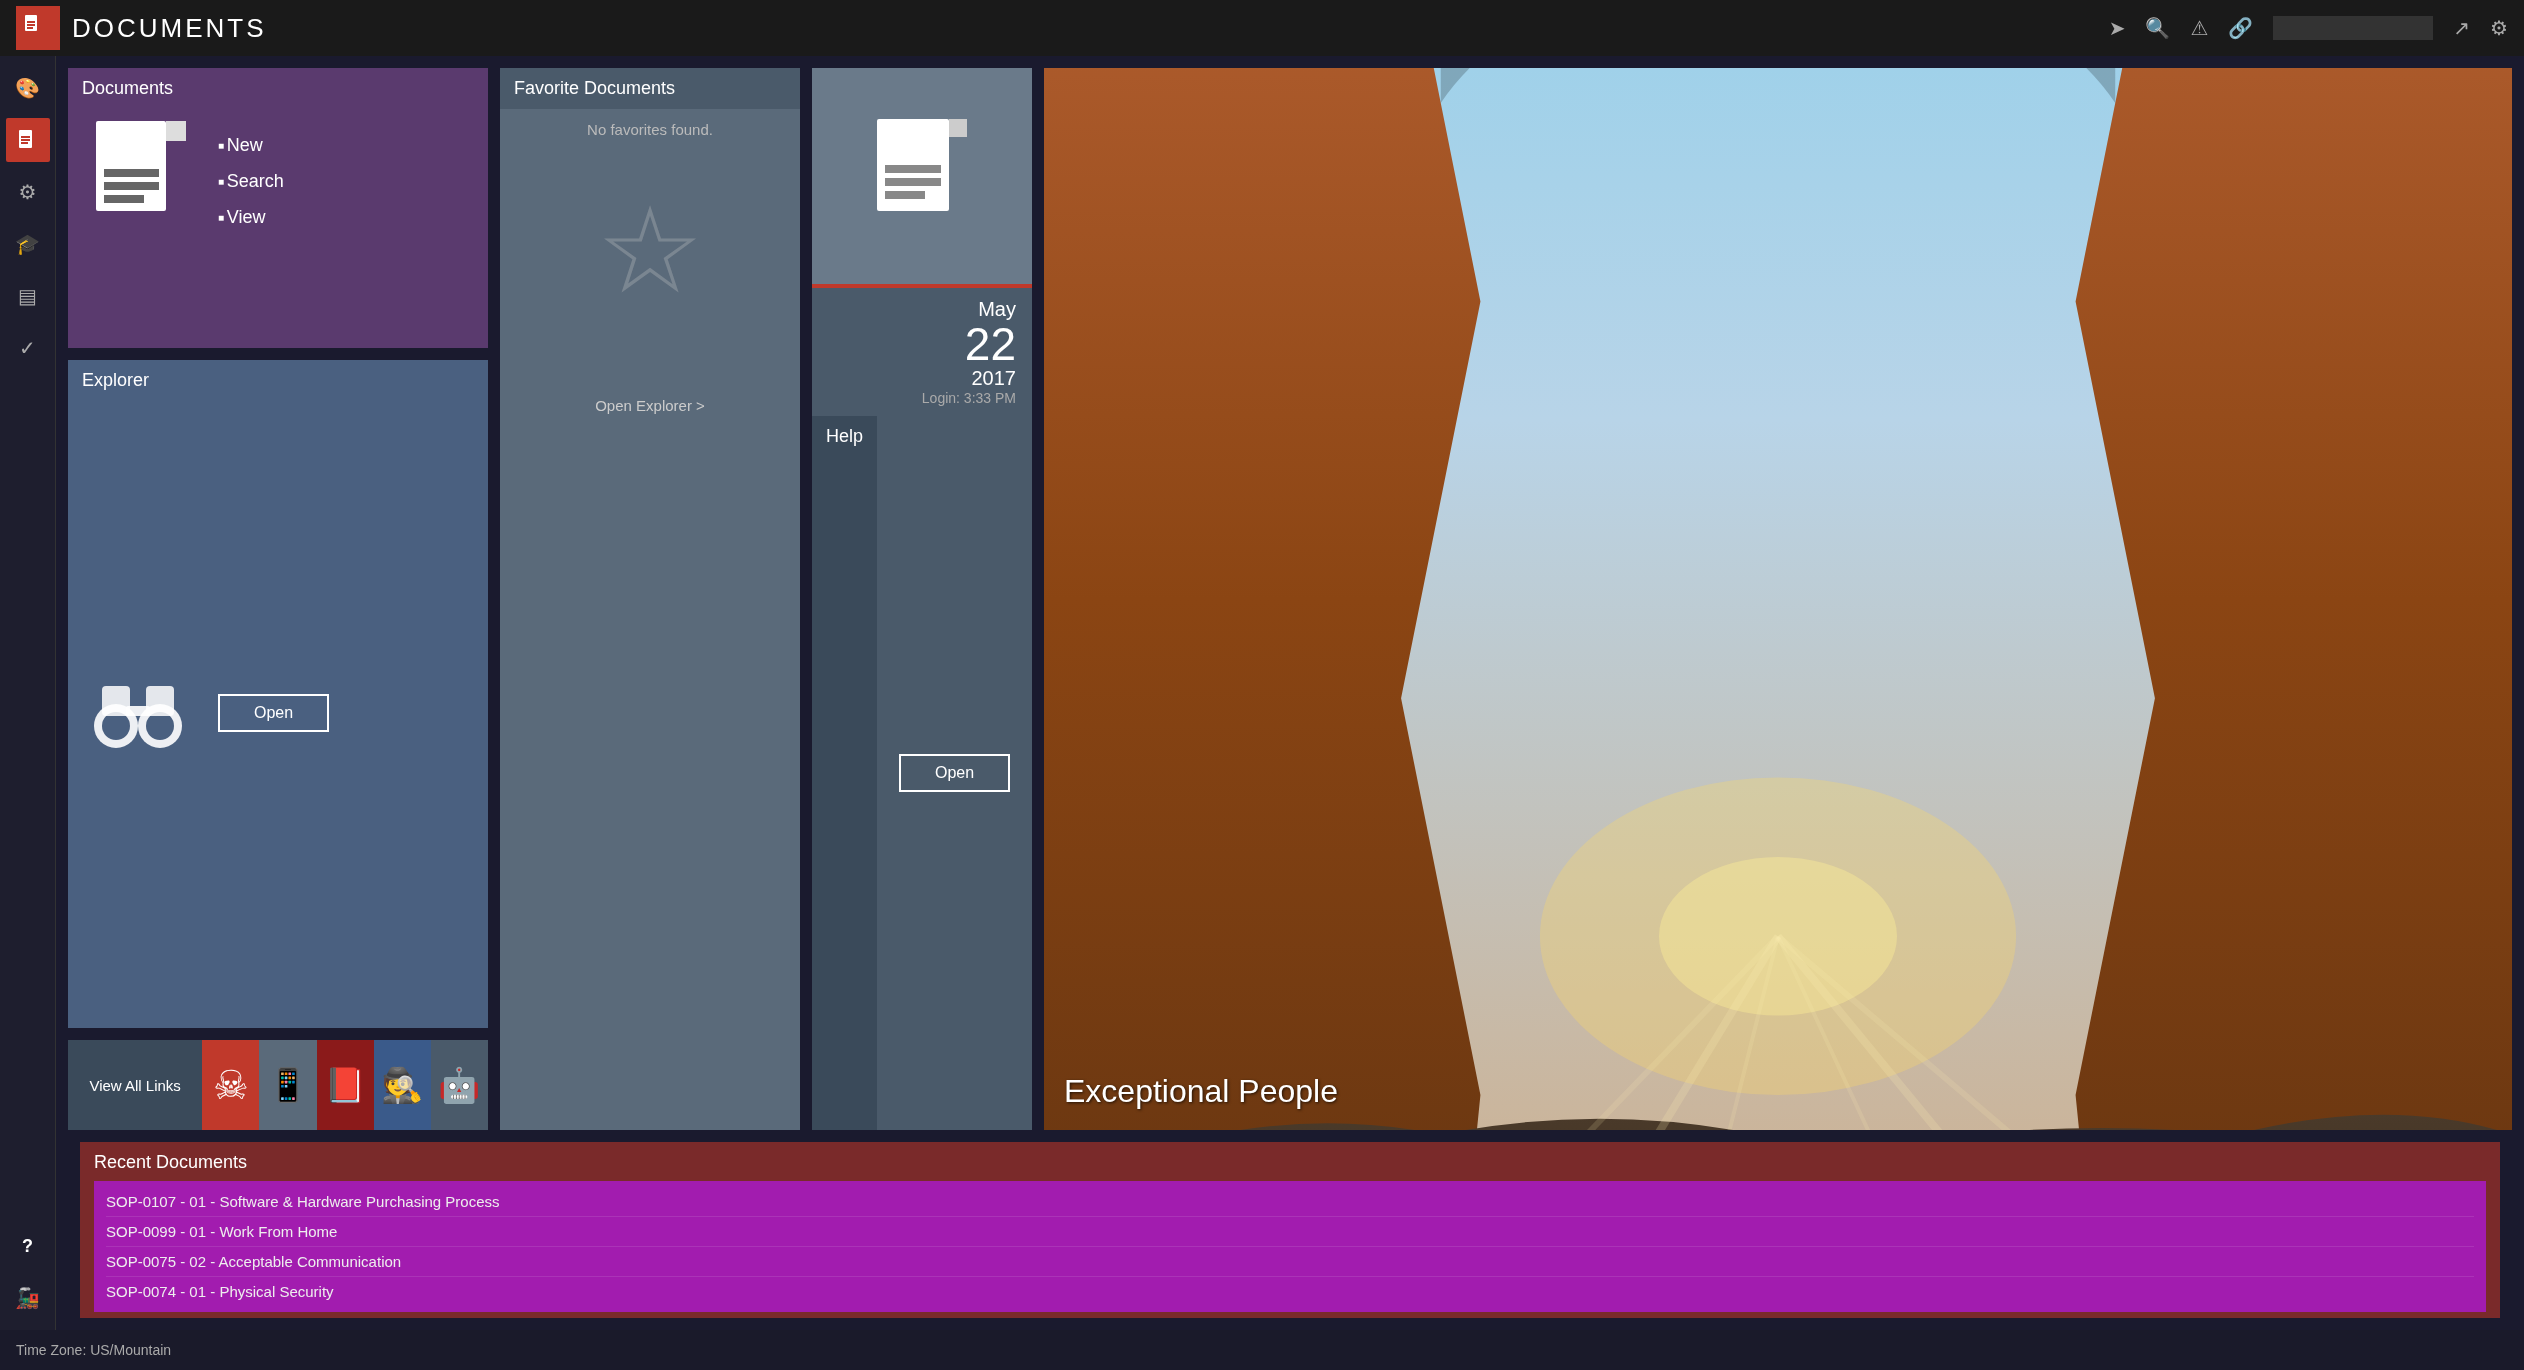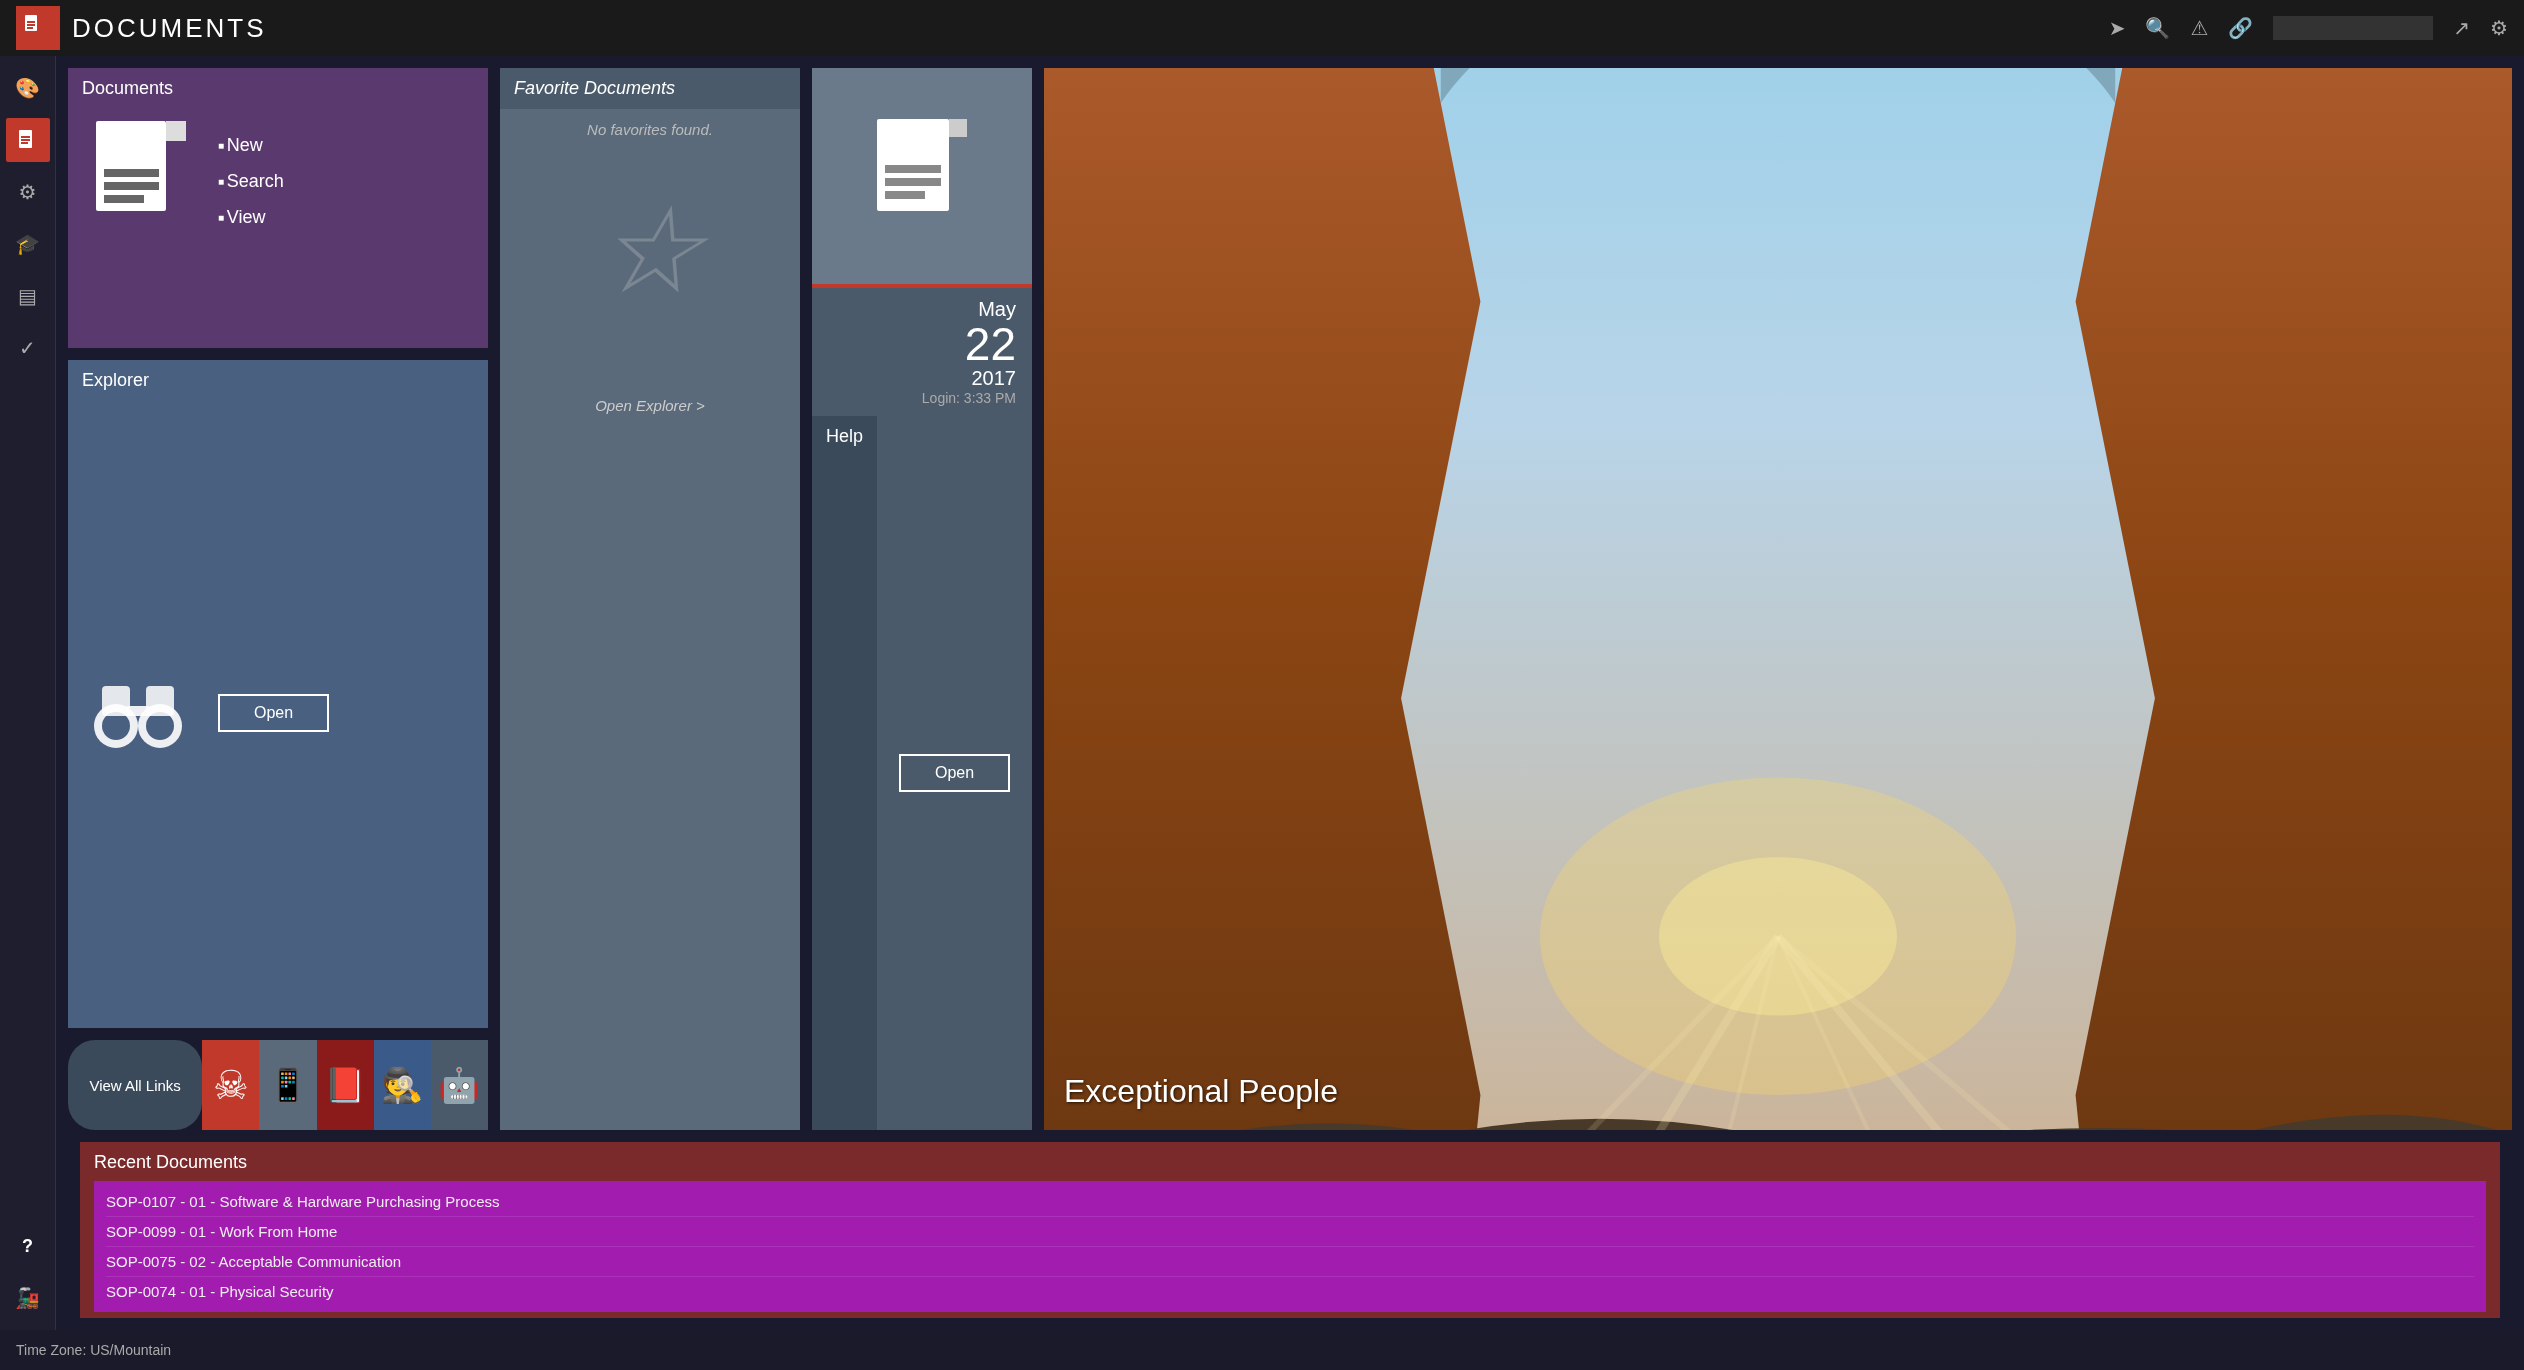--- a/index.html
+++ b/index.html
@@ -157,21 +157,20 @@
       cursor: pointer;
       flex: 1;
     }
     .link-tile-text {
       background: #3a4a5a;
       color: white;
       font-size: 15px;
       text-align: center;
       padding: 0 10px;
       flex: 2;
-      border-radius: 27px;
     }
     .link-tile-skull { background: #c0392b; }
     .link-tile-phone { background: #5a6a7a; }
     .link-tile-doc { background: #8b1a1a; }
     .link-tile-user { background: #3a5a8a; }
     .link-tile-robot { background: #4a5a6a; }
     .link-icon { font-size: 40px; color: white; }
 
     
     .middle-col {
@@ -179,21 +178,20 @@
       flex-shrink: 0;
       display: flex;
       flex-direction: column;
       gap: 0;
     }
     .fav-docs-tile {
       background: #5a6a7a;
       flex: 1;
       position: relative;
       padding-bottom: 16px;
-      font-style: italic;
     }
     .fav-header {
       background: #4a5a6a;
       color: white;
       font-size: 18px;
       padding: 10px 14px;
     }
     .no-favorites {
       color: #bbb;
       text-align: center;

